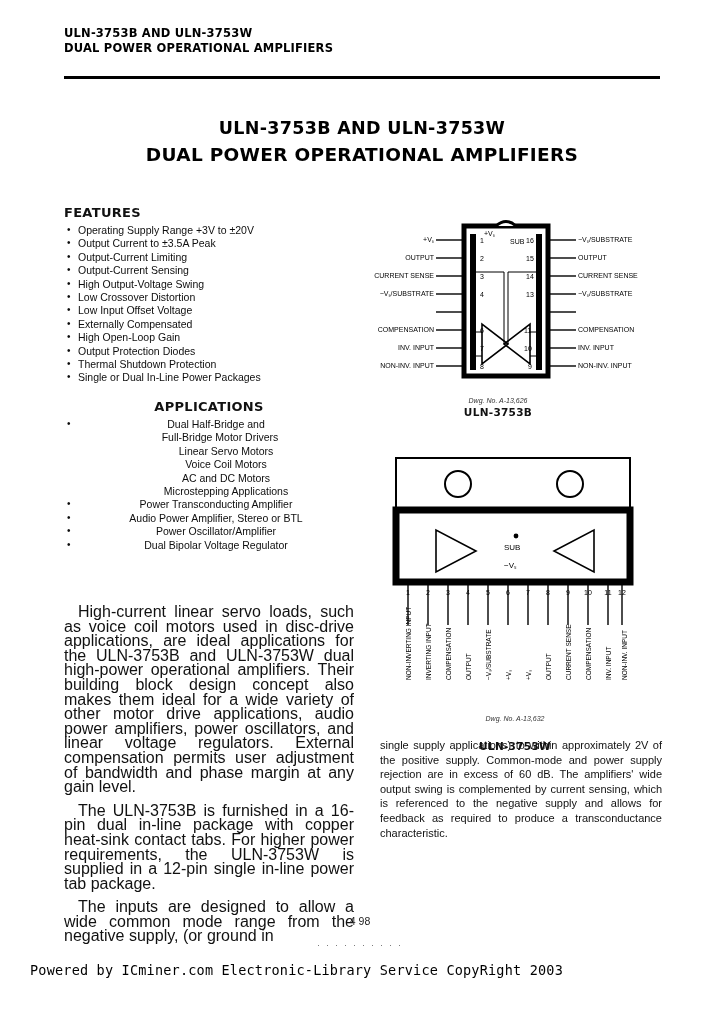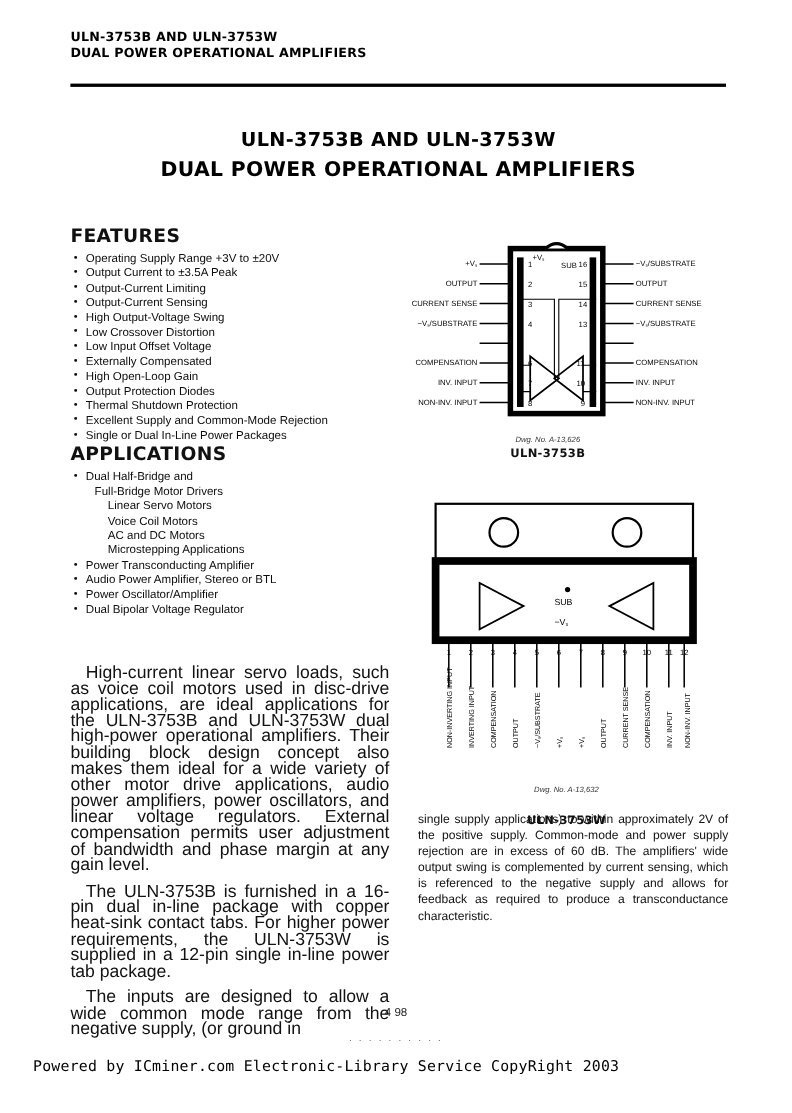--- a/index.html
+++ b/index.html
@@ -34,31 +34,31 @@
     font-weight:bold;color:#000;
   }
   .title .t1{font-size:17.5px;letter-spacing:.3px;}
   .title .t2{font-size:18.5px;letter-spacing:.3px;margin-top:6px;}
   
   .col-left{
     position:absolute;left:64px;top:205px;width:290px;
   }
   .sec-h{
     font-family:"DejaVu Sans", sans-serif;
-    font-weight:bold;font-size:17px;letter-spacing:.3px;margin:0 0 4px 0;
+    font-weight:bold;font-size:13px;letter-spacing:.3px;margin:0 0 4px 0;
   }
   ul.feat{margin:0;padding:0;list-style:none;}
   ul.feat li{
     position:relative;padding-left:14px;font-size:10.5px;line-height:13.4px;
     font-family:"Liberation Sans", sans-serif;color:#0d0d0d;
   }
   ul.feat li:before{
     content:"\2022";position:absolute;left:3px;top:-1px;font-size:10px;
   }
-  .apps{}
+  .apps{margin-top:14px;text-align:center;}
   ul.app{margin:0;padding:0;list-style:none;}
   ul.app li{
     position:relative;padding-left:14px;font-size:10.5px;line-height:13.4px;color:#0d0d0d;
   }
   ul.app li.b:before{content:"\2022";position:absolute;left:3px;top:-1px;font-size:10px;}
   ul.app li.sub{padding-left:22px;}
   ul.app li.sub2{padding-left:34px;}
   
   .col-botleft{
     position:absolute;left:64px;top:605px;width:290px;
@@ -121,21 +121,20 @@
       <li>Output Current to ±3.5A Peak</li>
       <li>Output-Current Limiting</li>
       <li>Output-Current Sensing</li>
       <li>High Output-Voltage Swing</li>
       <li>Low Crossover Distortion</li>
       <li>Low Input Offset Voltage</li>
       <li>Externally Compensated</li>
       <li>High Open-Loop Gain</li>
       <li>Output Protection Diodes</li>
       <li>Thermal Shutdown Protection</li>
-      <li>Excellent Supply and Common-Mode Rejection</li>
       <li>Single or Dual In-Line Power Packages</li>
     </ul>
 
     <div class="apps">
       <div class="sec-h">APPLICATIONS</div>
       <ul class="app">
         <li class="b">Dual Half-Bridge and</li>
         <li class="sub">Full-Bridge Motor Drivers</li>
         <li class="sub2">Linear Servo Motors</li>
         <li class="sub2">Voice Coil Motors</li>

